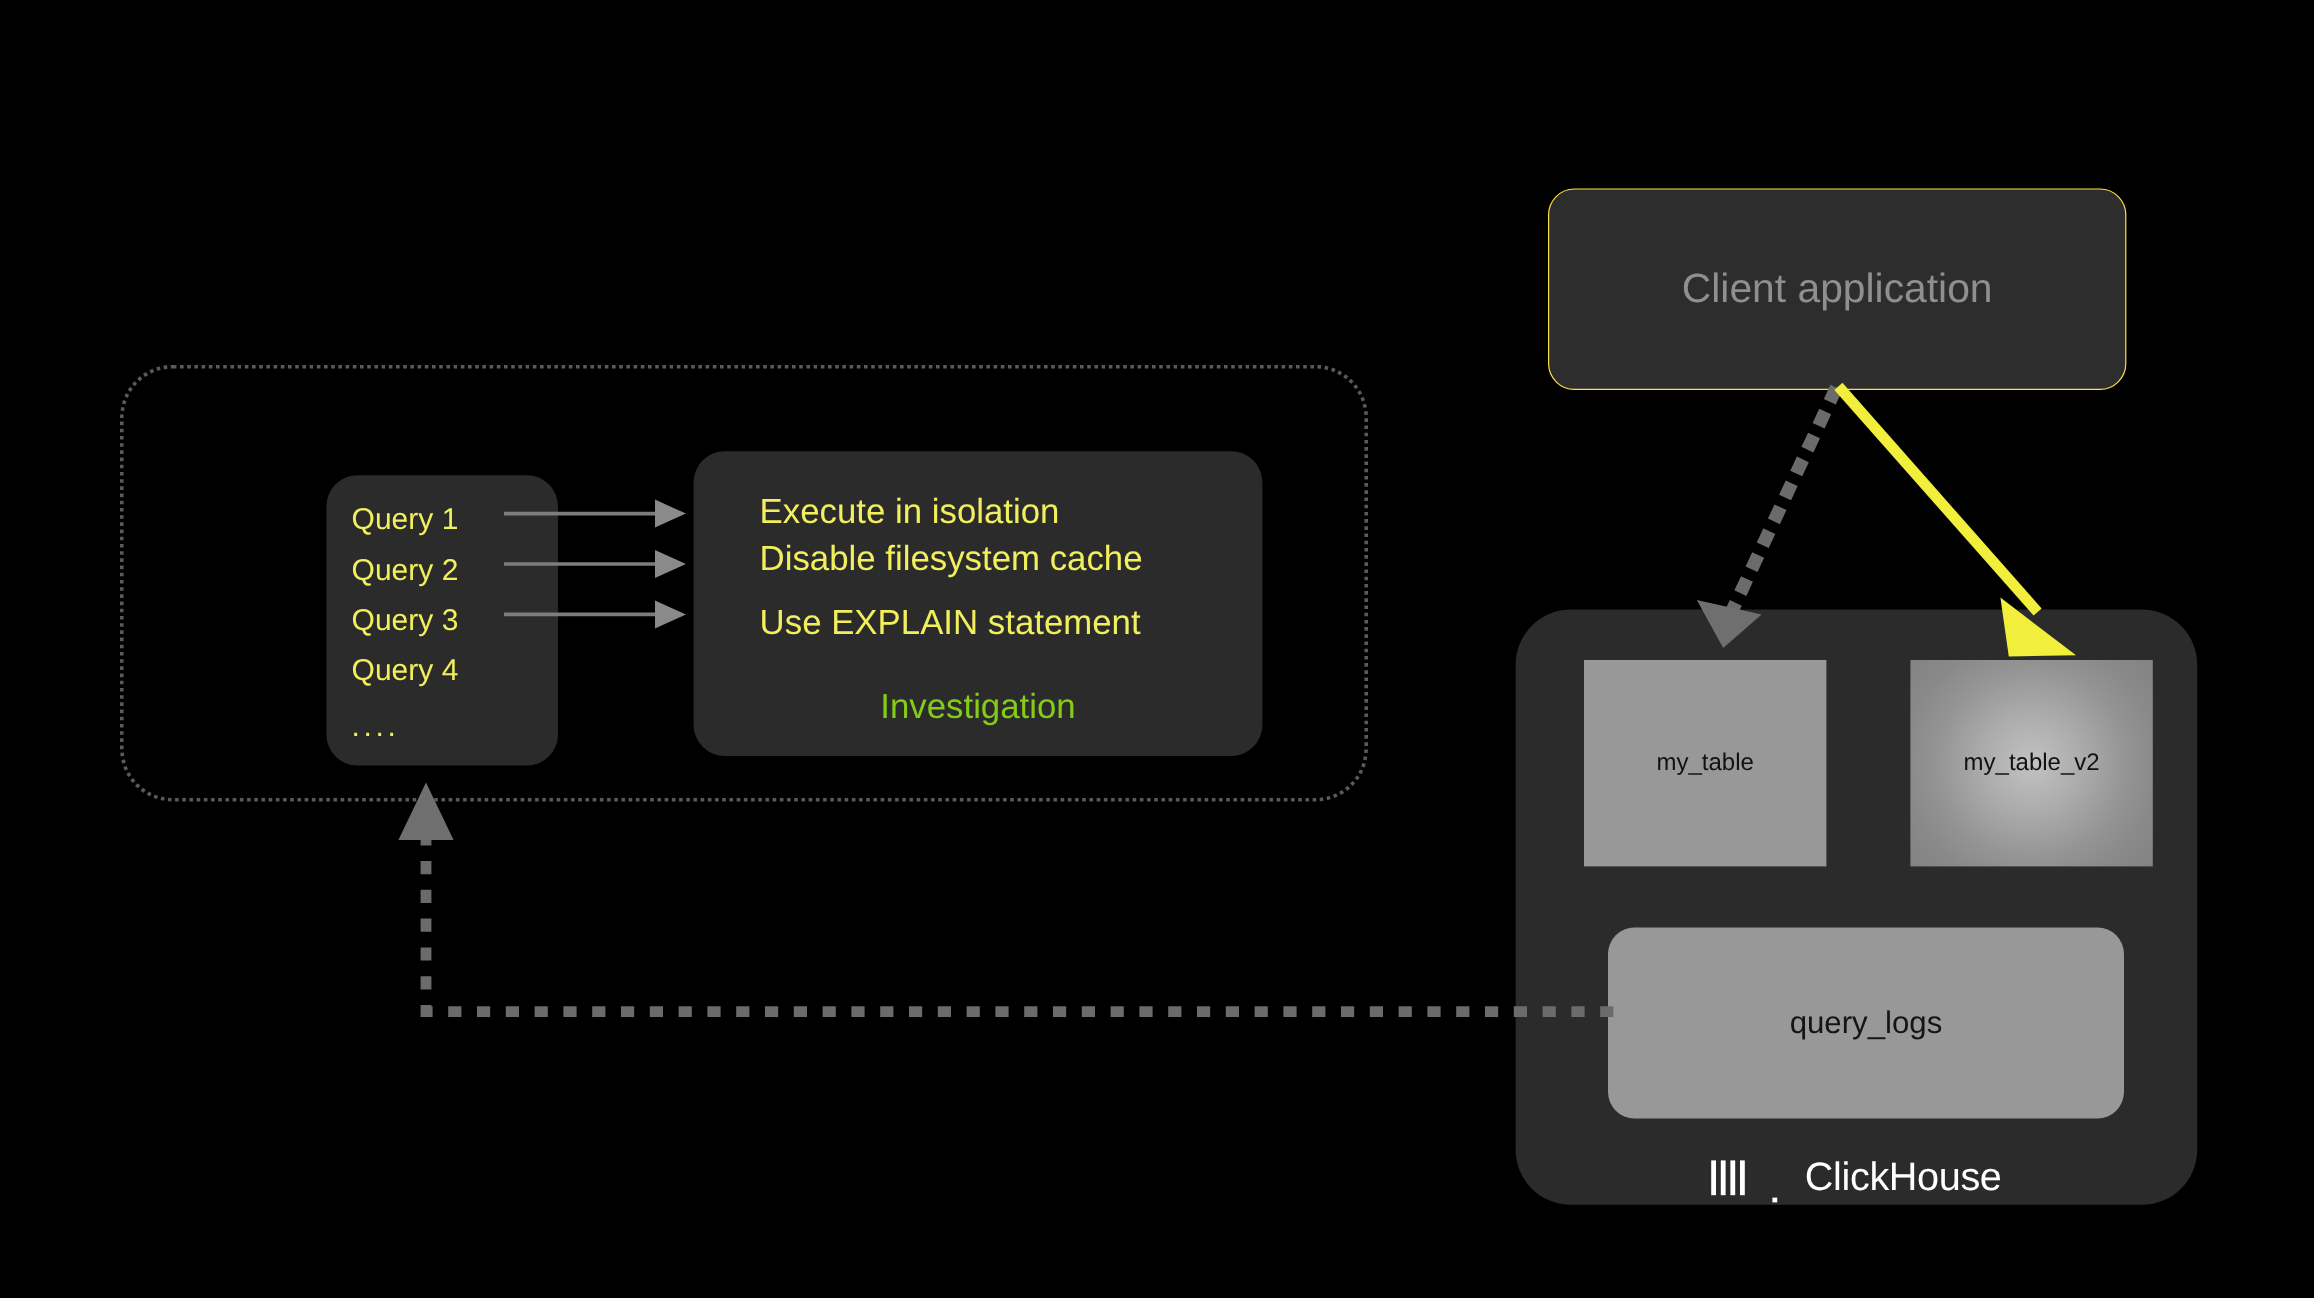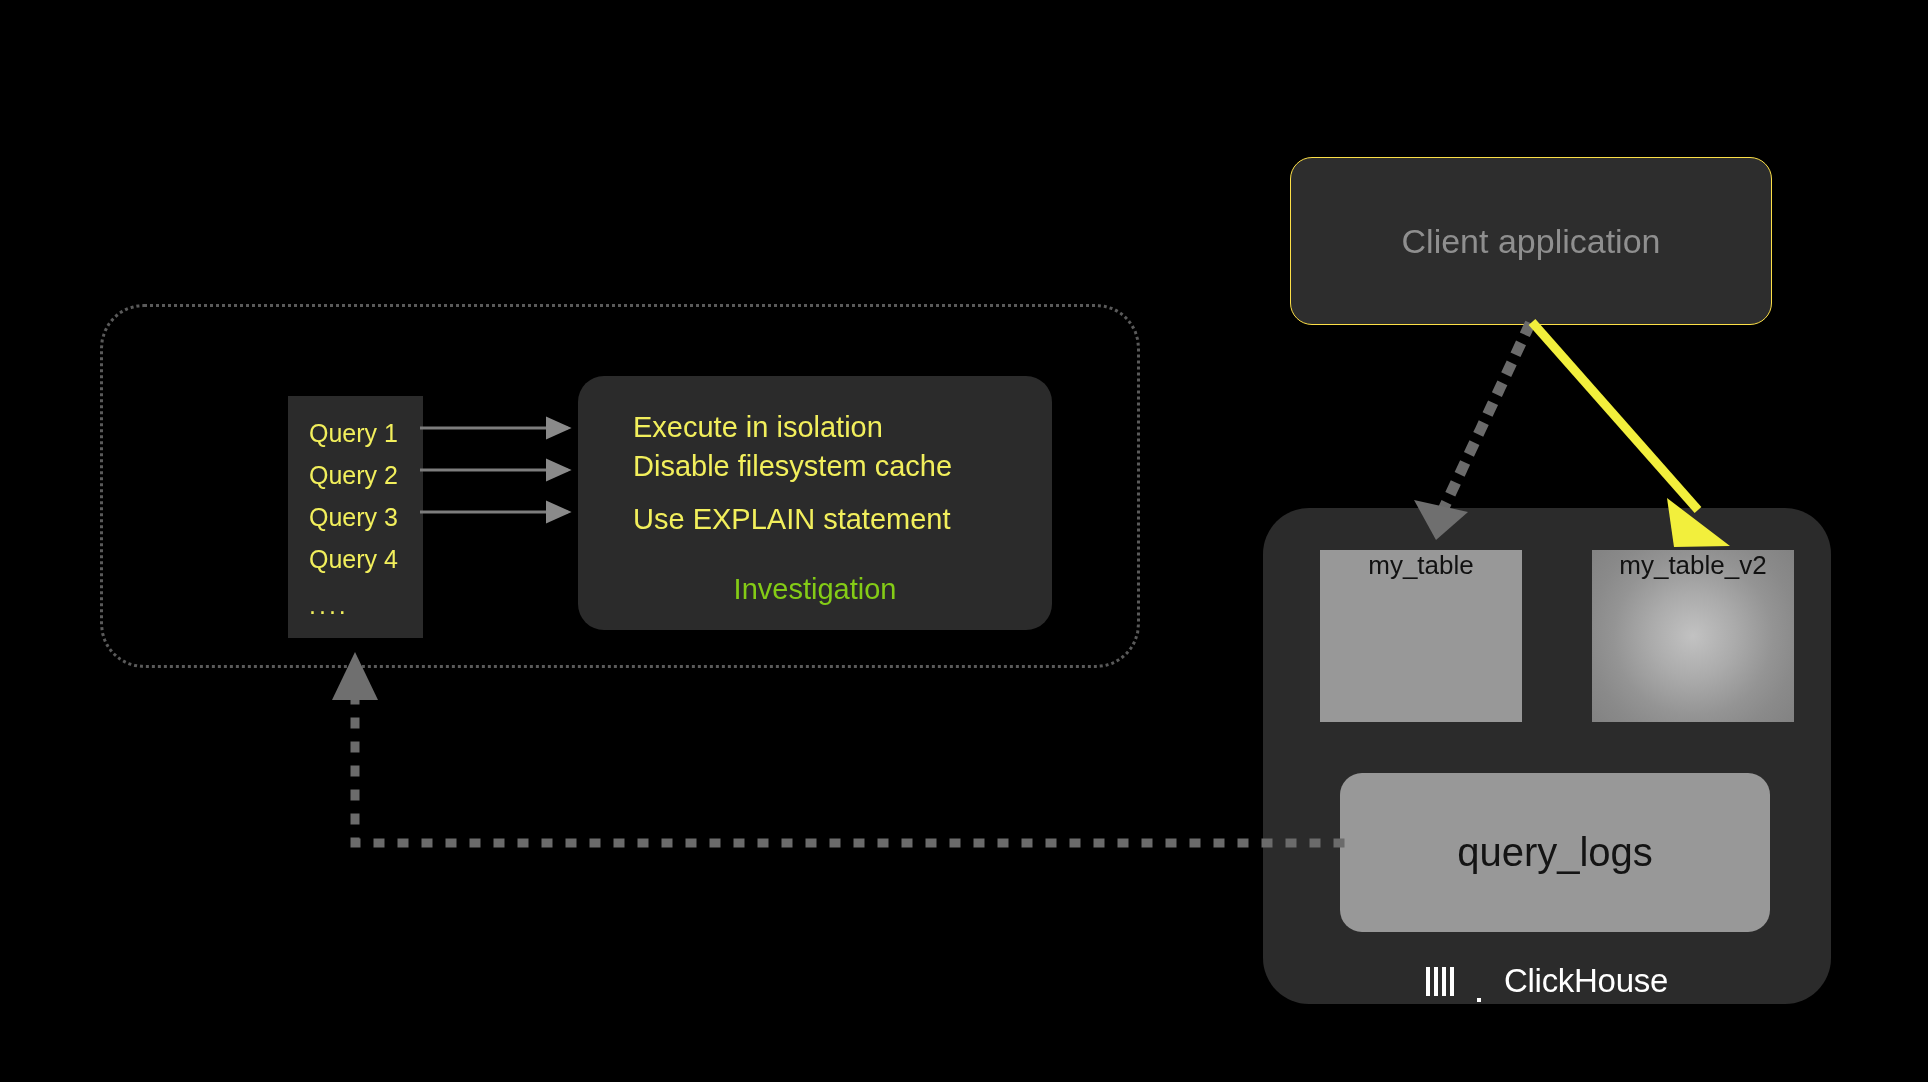--- a/index.html
+++ b/index.html
@@ -31,27 +31,28 @@
     width: 1040px;
     height: 364px;
     border: 3px dotted #5a5a5a;
     border-radius: 44px;
     box-sizing: border-box;
   }
 
   
   .query-box {
     position: absolute;
-    left: 288px;
+    left: 272px;
     top: 396px;
-    width: 135px;
+    width: 193px;
     height: 242px;
     background: #2b2b2b;
     box-sizing: border-box;
     padding: 16px 0 0 21px;
+    border-radius: 26px;
   }
   .query-item {
     color: #f2ef5c;
     font-size: 25px;
     line-height: 42px;
     white-space: nowrap;
   }
   .query-ellipsis {
     color: #f2ef5c;
     font-size: 25px;
@@ -120,23 +121,23 @@
     height: 496px;
     background: #2b2b2b;
     border-radius: 46px;
     box-sizing: border-box;
   }
   .table-tile {
     position: absolute;
     width: 202px;
     height: 172px;
     color: #111111;
-    font-size: 26px;
-    display: flex;
-    align-items: flex-start;
+    font-size: 20px;
+    display: flex;
+    align-items: center;
     justify-content: center;
   }
   .tile-a {
     left: 1320px;
     top: 550px;
     background: #989898;
   }
   .tile-b {
     left: 1592px;
     top: 550px;
@@ -147,21 +148,21 @@
     left: 1340px;
     top: 773px;
     width: 430px;
     height: 159px;
     background: #989898;
     border-radius: 22px;
     display: flex;
     align-items: center;
     justify-content: center;
     color: #141414;
-    font-size: 40px;
+    font-size: 26px;
   }
 
   
   .ch-logo {
     position: absolute;
     left: 1263px;
     top: 960px;
     width: 568px;
     height: 42px;
     display: flex;

